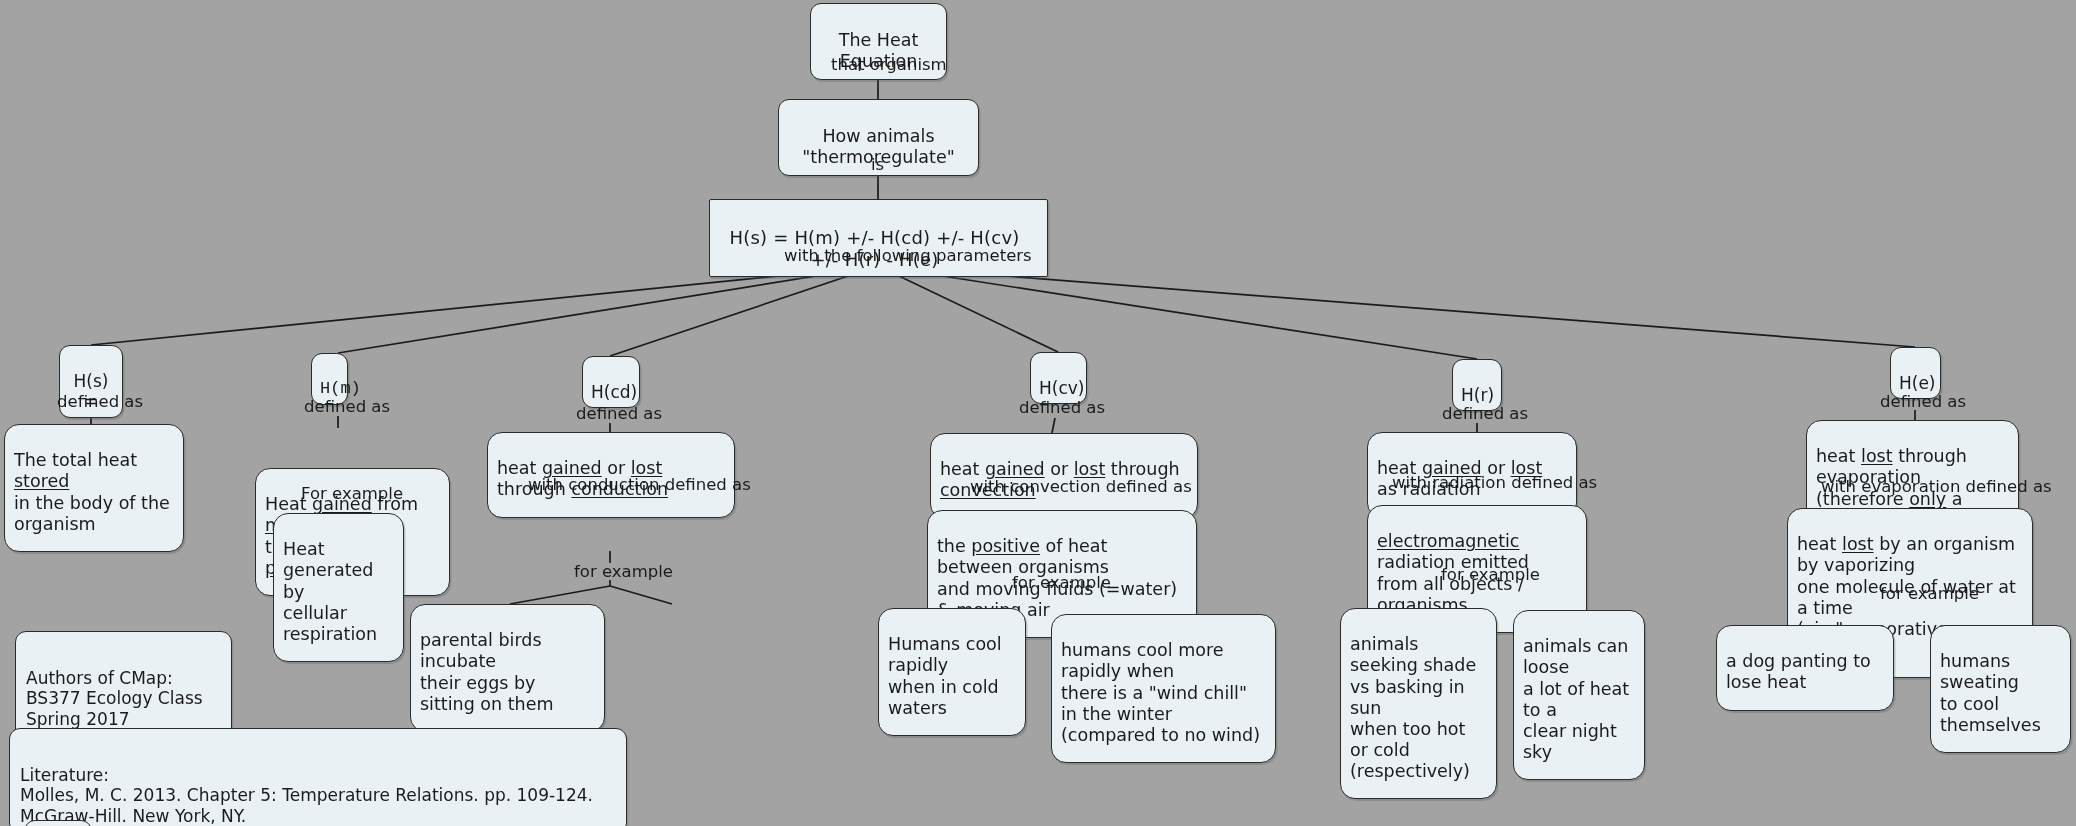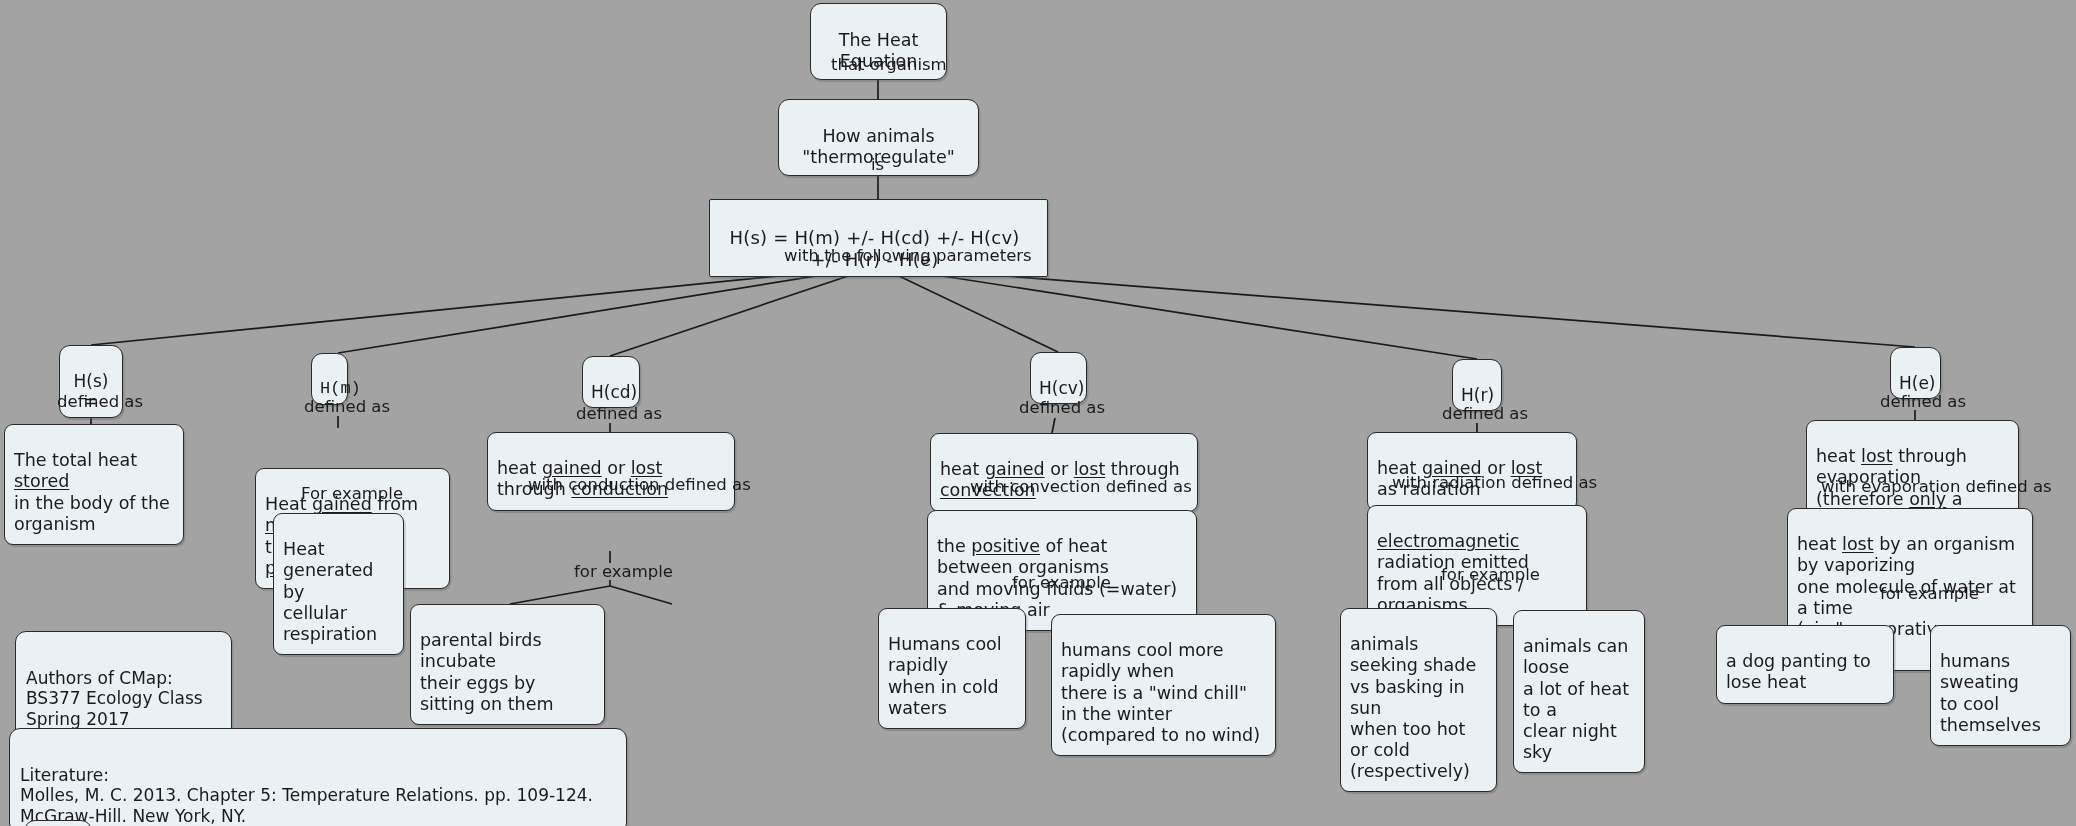--- a/index.html
+++ b/index.html
@@ -26,25 +26,25 @@
     top: 0;
     width: 2076px;
     height: 826px;
     pointer-events: none;
   }
   .node {
     position: absolute;
     box-sizing: border-box;
     background: #eaf1f4;
     border: 1.4px solid #2b2b2b;
-    border-radius: 9px;
+    border-radius: 15px;
     color: #1b1b1b;
     font-size: 17.5px;
     line-height: 1.21;
-    padding: 4px 9px 9px 9px;
+    padding: 4px 9px 16px 9px;
     white-space: pre-line;
     z-index: 3;
     box-shadow: 1.5px 2px 0 rgba(90,90,90,0.30);
   }
   .node.concept {
     text-align: center;
     font-size: 17.5px;
     padding: 5px 10px 6px 10px;
     border-radius: 11px;
   }

